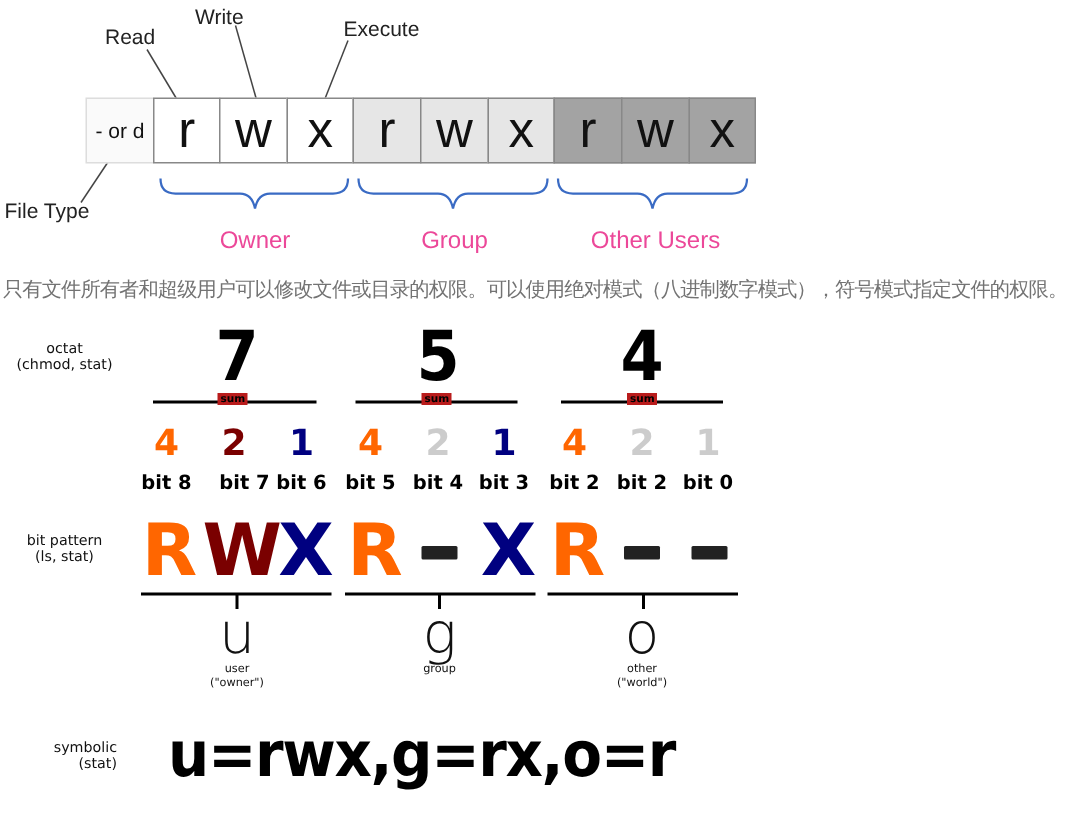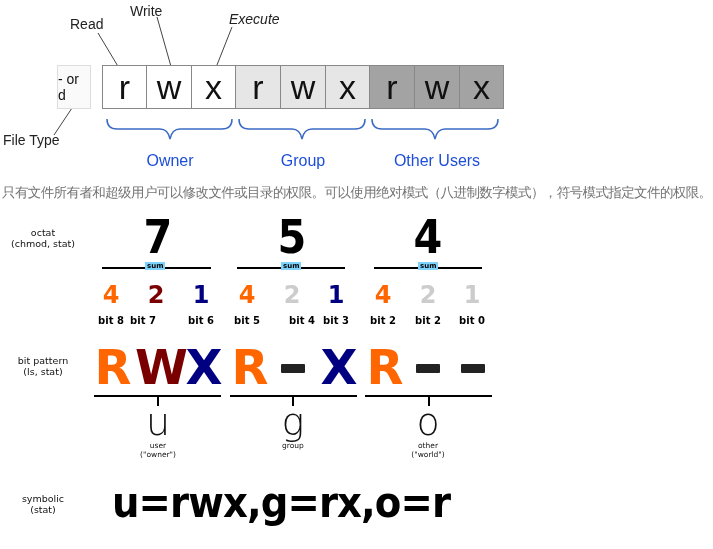--- a/index.html
+++ b/index.html
@@ -1,43 +1,43 @@
 <!DOCTYPE html>
 <html><head>
 <meta charset="utf-8">
 <style>
   html,body{margin:0;padding:0;background:#fff;}
   body{width:713px;height:549px;position:relative;overflow:hidden;font-family:"Liberation Sans",sans-serif;color:#000;}
   .abs{position:absolute;}
   .lbl{font-family:"Liberation Sans",sans-serif;font-size:14px;color:#222;}
   .cell{position:absolute;top:65px;height:44px;border:1px solid #888;box-sizing:border-box;display:flex;align-items:center;justify-content:center;font-size:34px;font-family:"Liberation Sans",sans-serif;color:#111;}
-  .ftype{position:absolute;left:57px;top:65px;width:34px;height:44px;display:flex;align-items:center;justify-content:center;font-size:14px;color:#111;background:#fafafa;border:1px solid #ddd;box-sizing:border-box;}
-  .grp-label{position:absolute;top:152px;font-size:16px;color:#1d4ed8;text-align:center;}
+  .ftype{position:absolute;left:57px;top:65px;width:46px;height:44px;display:flex;align-items:center;justify-content:center;font-size:14px;color:#111;background:#fafafa;border:1px solid #ddd;box-sizing:border-box;}
+  .grp-label{position:absolute;top:152px;font-size:16px;color:#ec4899;text-align:center;}
   .note{position:absolute;left:2px;top:184px;font-size:13.5px;color:#737373;white-space:nowrap;font-family:"DejaVu Sans",sans-serif;letter-spacing:-0.6px;}
   .sidelbl{position:absolute;font-size:9.5px;color:#111;text-align:center;line-height:11px;font-family:"DejaVu Sans",sans-serif;}
   .octal{position:absolute;top:210px;font-size:46px;font-weight:900;font-family:"DejaVu Sans",sans-serif;text-align:center;width:60px;transform:scaleX(0.9);}
   .sumline{position:absolute;top:267px;height:2px;background:#000;}
-  .sumtxt{position:absolute;top:262px;font-size:7px;font-weight:bold;background:#7dd3fc;padding:0 2px;font-family:"DejaVu Sans",sans-serif;}
+  .sumtxt{position:absolute;top:262px;font-size:7px;font-weight:bold;background:#b91c1c;padding:0 2px;font-family:"DejaVu Sans",sans-serif;}
   .bitd{position:absolute;top:281px;font-size:24px;font-weight:900;font-family:"DejaVu Sans",sans-serif;width:30px;text-align:center;}
-  .bitn{position:absolute;top:315px;font-size:10px;font-weight:bold;font-family:"DejaVu Sans",sans-serif;width:36px;text-align:center;}
+  .bitn{position:absolute;top:315px;font-size:13px;font-weight:bold;font-family:"DejaVu Sans",sans-serif;width:36px;text-align:center;}
   .pat{position:absolute;top:343px;font-size:48px;font-weight:900;font-family:"DejaVu Sans",sans-serif;width:46px;text-align:center;line-height:48px;}
   .dash{position:absolute;top:364px;width:24px;height:9px;background:#222;border-radius:1px;}
   .brk{position:absolute;top:395px;height:2px;background:#000;}
   .tick{position:absolute;top:396px;width:2px;height:10px;background:#000;}
   .who{position:absolute;top:400px;font-size:38px;font-family:"DejaVu Sans",sans-serif;width:60px;text-align:center;font-weight:300;color:#111;}
   .whosub{position:absolute;top:441px;font-size:7.5px;font-family:"DejaVu Sans",sans-serif;width:80px;text-align:center;line-height:9px;color:#111;}
   .symb{position:absolute;left:112px;top:478px;font-size:42px;font-weight:900;font-family:"DejaVu Sans",sans-serif;letter-spacing:-1px;transform:scaleX(0.92);transform-origin:left;white-space:nowrap;}
 </style>
 </head>
 <body>
 
 <div>
   <span class="abs lbl" style="left:70px;top:16px;">Read</span>
   <span class="abs lbl" style="left:130px;top:3px;">Write</span>
-  <span class="abs lbl" style="left:229px;top:11px;font-style:italic;">Execute</span>
+  <span class="abs lbl" style="left:229px;top:11px;">Execute</span>
   <span class="abs lbl" style="left:3px;top:132px;">File Type</span>
 
   <svg class="abs" style="left:0;top:0;" width="713" height="180">
     <line x1="98" y1="33" x2="119" y2="68" stroke="#444" stroke-width="1"></line>
     <line x1="157" y1="17" x2="172" y2="70" stroke="#444" stroke-width="1"></line>
     <line x1="232" y1="27" x2="215" y2="70" stroke="#444" stroke-width="1"></line>
     <line x1="76" y1="102" x2="54" y2="135" stroke="#444" stroke-width="1"></line>
 
     <path d="M107 119 Q107 129 117 129 L160 129 Q168 129 170 139 Q172 129 180 129 L222 129 Q232 129 232 119" fill="none" stroke="#3a6bc4" stroke-width="1.5"></path>
     <path d="M239 119 Q239 129 249 129 L292 129 Q300 129 302 139 Q304 129 312 129 L355 129 Q365 129 365 119" fill="none" stroke="#3a6bc4" stroke-width="1.5"></path>
@@ -84,24 +84,24 @@
   <div class="bitd" style="left:141px;color:#7a0000;">2</div>
   <div class="bitd" style="left:186px;color:#000080;">1</div>
   <div class="bitd" style="left:232px;color:#ff6600;">4</div>
   <div class="bitd" style="left:277px;color:#cccccc;">2</div>
   <div class="bitd" style="left:321px;color:#000080;">1</div>
   <div class="bitd" style="left:368px;color:#ff6600;">4</div>
   <div class="bitd" style="left:413px;color:#cccccc;">2</div>
   <div class="bitd" style="left:457px;color:#cccccc;">1</div>
 
   <div class="bitn" style="left:93px;">bit 8</div>
-  <div class="bitn" style="left:125px;">bit 7</div>
+  <div class="bitn" style="left:145px;">bit 7</div>
   <div class="bitn" style="left:183px;">bit 6</div>
   <div class="bitn" style="left:229px;">bit 5</div>
-  <div class="bitn" style="left:284px;">bit 4</div>
+  <div class="bitn" style="left:274px;">bit 4</div>
   <div class="bitn" style="left:318px;">bit 3</div>
   <div class="bitn" style="left:365px;">bit 2</div>
   <div class="bitn" style="left:410px;">bit 2</div>
   <div class="bitn" style="left:454px;">bit 0</div>
 </div>
 
 <div>
   <div class="sidelbl" style="left:8px;top:355px;width:70px;">
     <div>bit pattern</div>
     <div>(ls, stat)</div>
@@ -135,18 +135,18 @@
   <div class="whosub" style="left:253px;">
     <div>group</div>
   </div>
   <div class="whosub" style="left:388px;text-align:center;">
     <div>other</div>
     <div>("world")</div>
   </div>
 </div>
 
 <div>
-  <div class="sidelbl" style="left:8px;top:493px;width:70px;">
+  <div class="sidelbl" style="left:8px;top:493px;width:70px;text-align:right;">
     <div>symbolic</div>
     <div>(stat)</div>
   </div>
   <div class="symb">u=rwx,g=rx,o=r</div>
 </div>
 
 </body></html>

